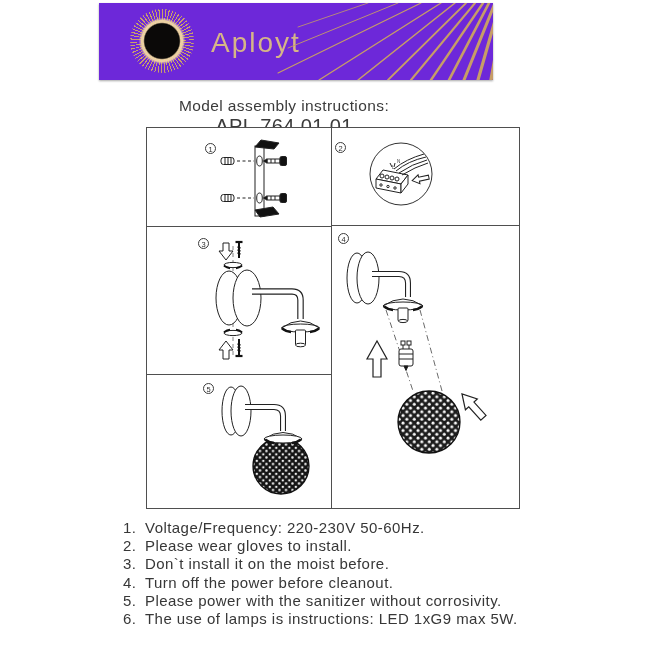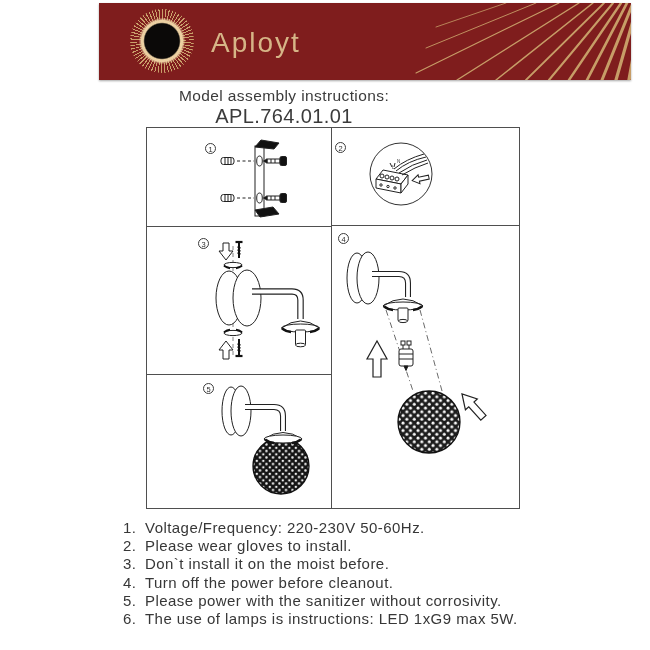--- a/index.html
+++ b/index.html
@@ -1,29 +1,29 @@
 <!DOCTYPE html>
 <html><head>
 <meta charset="utf-8">
 <style>
   html,body{margin:0;padding:0;}
   body{width:650px;height:650px;position:relative;background:#fff;
        font-family:"Liberation Sans","DejaVu Sans",sans-serif;color:#3a3a3a;overflow:hidden;}
 
   
-  .banner{position:absolute;left:99px;top:3px;width:532px;height:77px;background:#7f1d1d;overflow:hidden;box-shadow:0 1px 2px rgba(0,0,0,.35);}
+  .banner{position:absolute;left:99px;top:3px;width:394px;height:77px;background:#6d28d9;overflow:hidden;box-shadow:0 1px 2px rgba(0,0,0,.35);}
   .sunburst{position:absolute;left:31px;top:6px;width:64px;height:64px;border-radius:50%;
             background:repeating-conic-gradient(#caa06b 0deg 2deg, rgba(11,9,8,0) 2deg 6.2deg);}
   .sunburst::after{content:"";position:absolute;inset:-1px;border-radius:50%;
             background:radial-gradient(circle,#0b0908 0 37%,#ecd0a2 40% 44%,rgba(11,9,8,0) 50% 72%,#0b0908 94%);}
   .brand{position:absolute;left:112px;top:24px;font-size:28px;letter-spacing:2px;color:#d6b587;font-weight:normal;}
   .rays{position:absolute;right:0;top:0;}
 
   
-  .title-line{position:absolute;left:0;width:568px;text-align:center;color:#3b3b3b;letter-spacing:.4px;}
+  .title-line{position:absolute;left:0;width:568px;text-align:center;color:#3b3b3b;letter-spacing:.4px;margin-top:10px;}
   .title-1{top:87px;font-size:15.5px;}
   .title-2{top:105px;font-size:20px;}
 
   
   .panel{position:absolute;left:146px;top:127px;width:372px;height:380px;border:1px solid #4f4f4f;background:#fff;}
   .vline{position:absolute;left:184px;top:0;width:1px;height:100%;background:#4f4f4f;}
   .hline{position:absolute;height:1px;background:#4f4f4f;}
   .hl1{left:0;top:98px;width:184px;}
   .hl2{left:0;top:246px;width:184px;}
   .hr1{left:184px;top:97px;width:188px;}

